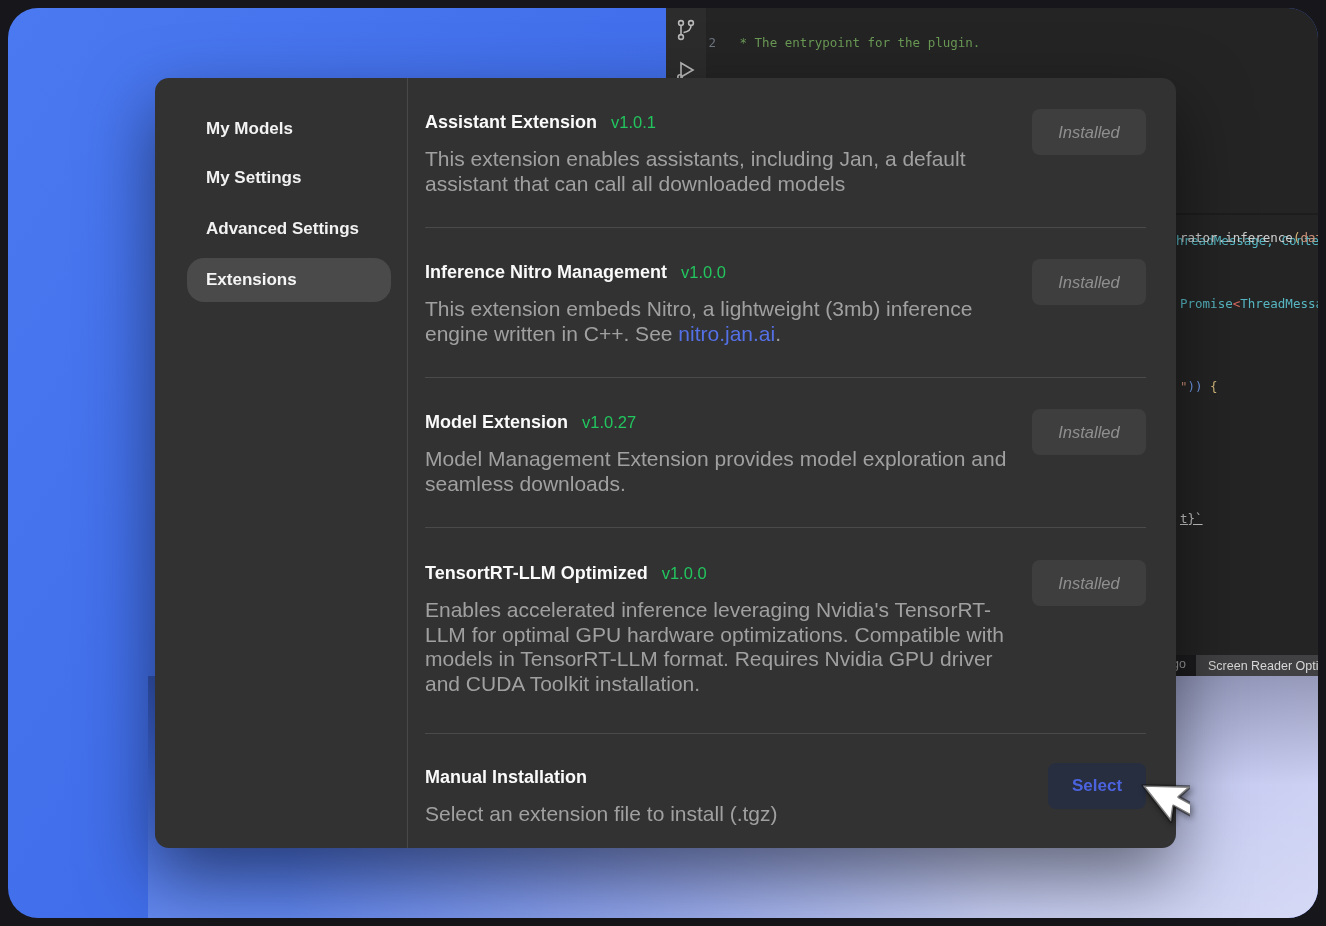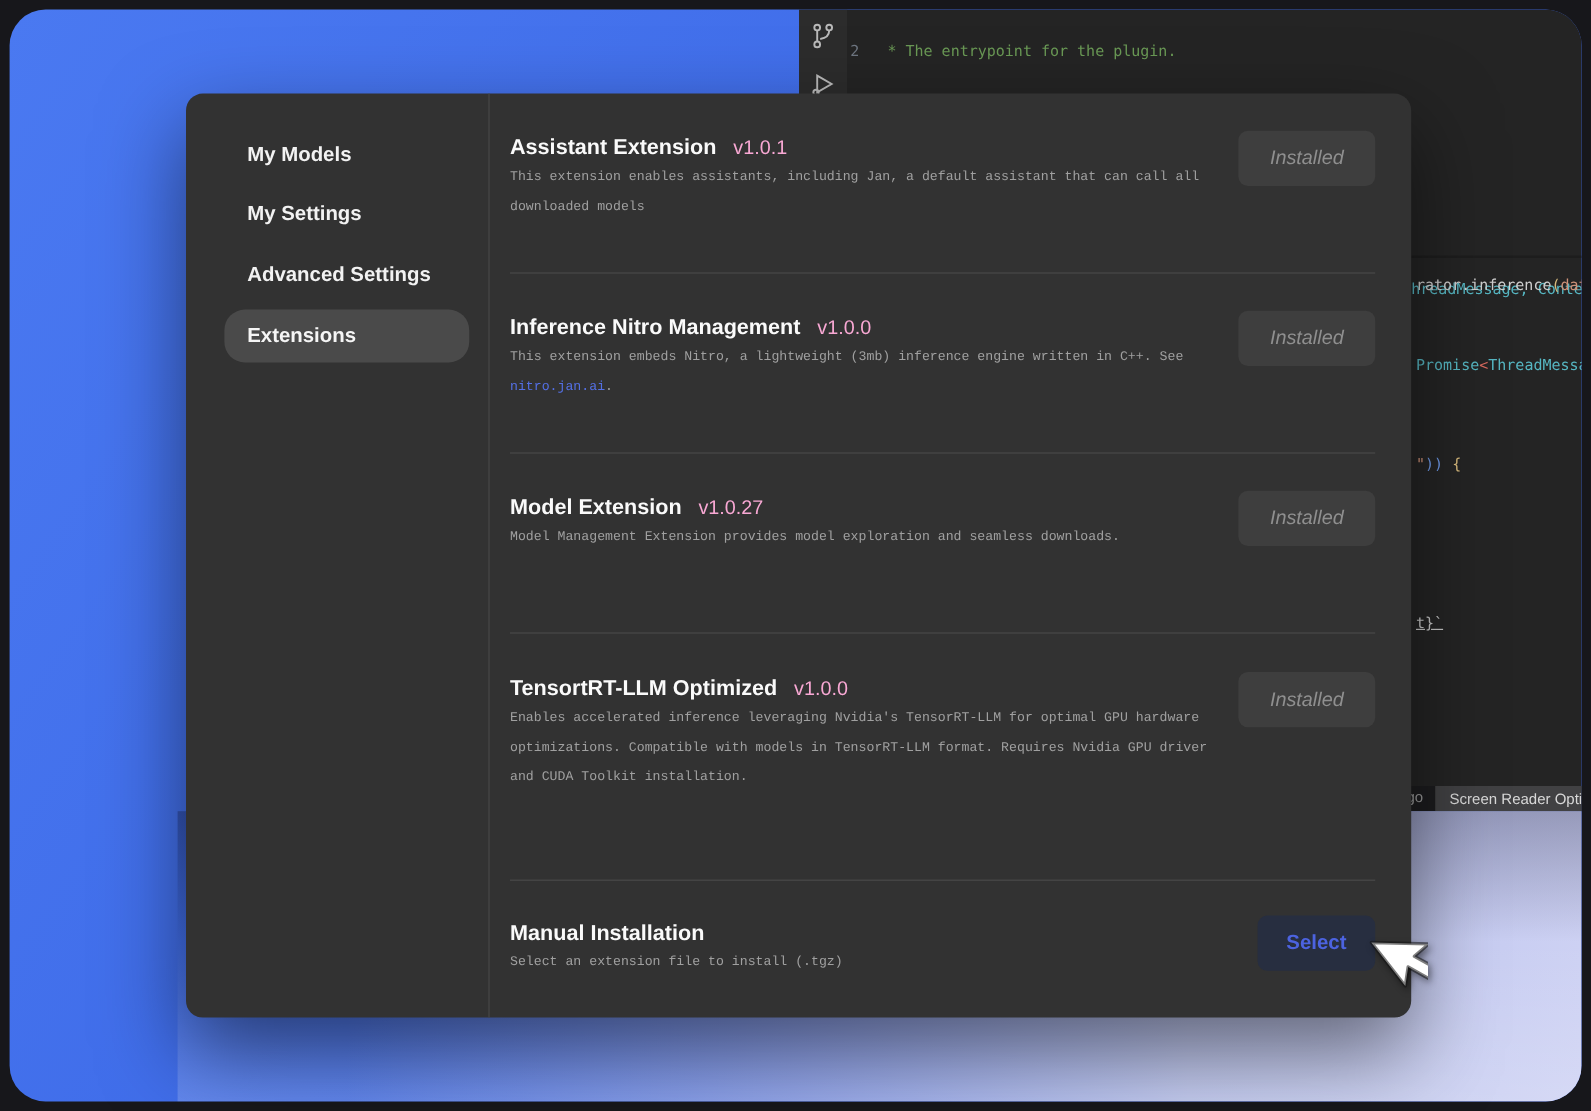--- a/index.html
+++ b/index.html
@@ -53,22 +53,22 @@
   .psidebar { position:absolute; left:0; top:0; bottom:0; width:237px; border-right:1px solid #484848;margin-left:16px; }
   .side-item { position:absolute; left:35px; font-size:17px; font-weight:700; color:#f2f2f2; cursor:default; }
   .side-chip { position:absolute; left:16px; top:180px; width:204px; height:44px; background:#4a4a4a;
                border-radius:17px; display:flex; align-items:center; padding-left:19px;
                font-size:17px; font-weight:700; color:#f5f5f5; }
 
   .pcontent { position:absolute; left:270px; top:0; width:721px; bottom:0; }
   .entry { position:absolute; left:0; }
   .etitle { display:flex; align-items:baseline; line-height:26px; }
   .etitle .t { font-size:18px; font-weight:700; color:#fafafa; }
-  .etitle .v { margin-left:14px; font-size:16.5px; font-weight:400; color:#f9a8d4; }
-  .edesc { margin-top:0; font-size:11px; line-height:24.5px; color:#a0a0a0; max-width:585px;font-family:Liberation Mono, monospace; }
+  .etitle .v { margin-left:14px; font-size:16.5px; font-weight:400; color:#22c55e; }
+  .edesc { margin-top:12px; font-size:21px; line-height:24.5px; color:#a0a0a0; max-width:585px; }
   .edesc a { color:#5470e6; text-decoration:none; cursor:pointer;text-align:right; }
   .divider { position:absolute; left:0; right:0; height:1px; background:#4a4a4a; }
   .btn-installed { position:absolute; right:0; width:114px; height:46px; background:#3e3e3e;
                    border:none; border-radius:8px; font-family:inherit; font-size:16.5px;
                    color:#8f8f8f; cursor:default;font-style:italic; }
   .btn-select { position:absolute; right:0; width:98px; height:46px; background:#272e40;
                 border:none; border-radius:8px; font-family:inherit; font-size:17px; font-weight:700;
                 color:#4c63e0; cursor:pointer; }
 
   

